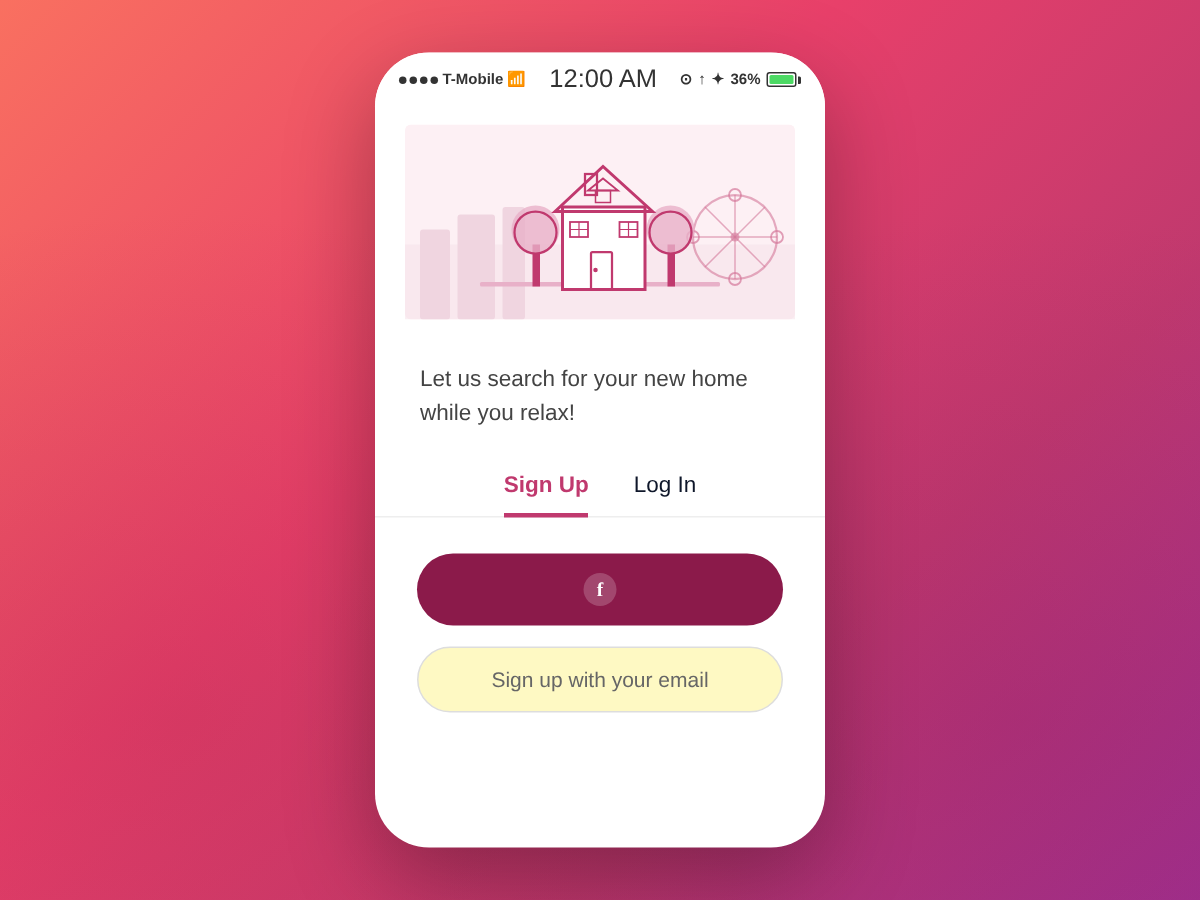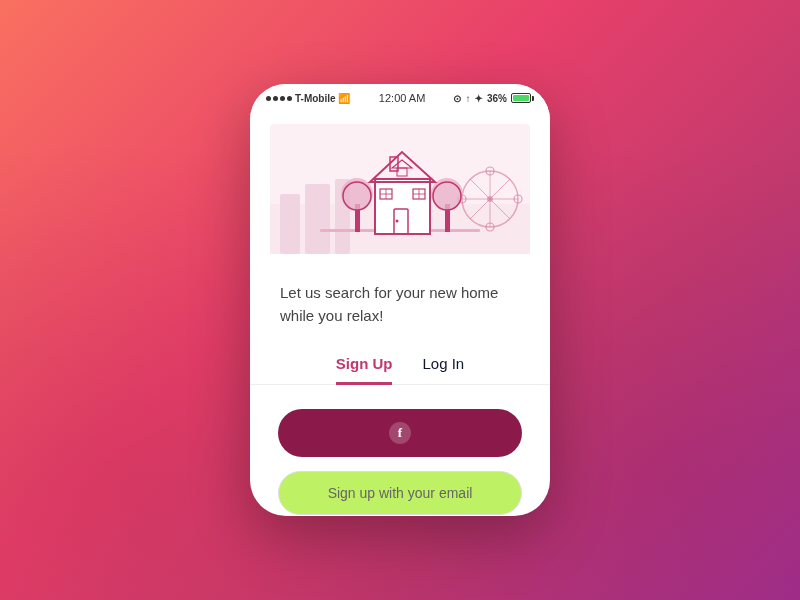--- a/index.html
+++ b/index.html
@@ -22,21 +22,21 @@
       position: absolute;
       inset: 0;
       background: 
         radial-gradient(ellipse at 15% 80%, rgba(180,40,80,0.3) 0%, transparent 50%),
         radial-gradient(ellipse at 85% 80%, rgba(150,30,100,0.3) 0%, transparent 50%);
       pointer-events: none;
     }
 
     .phone-frame {
       width: 300px;
-      height: 432px;
+      height: 530px;
       background: #fff;
       border-radius: 36px;
       box-shadow: 0 20px 60px rgba(0,0,0,0.3);
       overflow: hidden;
       display: flex;
       flex-direction: column;
       position: relative;
       z-index: 1;
     }
 
@@ -66,21 +66,21 @@
 
     .signal-dot {
       width: 5px;
       height: 5px;
       border-radius: 50%;
       background: #333;
     }
 
     .status-center {
       font-weight: 500;
-      font-size: 11px;
+      font-size: 17px;
     }
 
     .status-right {
       display: flex;
       align-items: center;
       gap: 4px;
       font-size: 10px;
       font-weight: 600;
     }
 
@@ -202,21 +202,21 @@
       font-size: 13px;
       font-weight: 900;
       font-family: serif;
     }
 
     .btn-email {
       display: flex;
       align-items: center;
       justify-content: center;
       padding: 13px 20px;
-      background: #bef264;
+      background: #fef9c3;
       color: #666;
       border: 1.5px solid #ddd;
       border-radius: 50px;
       font-size: 14px;
       font-weight: 500;
       cursor: pointer;
       width: 100%;
     }
   </style>
 </head>

